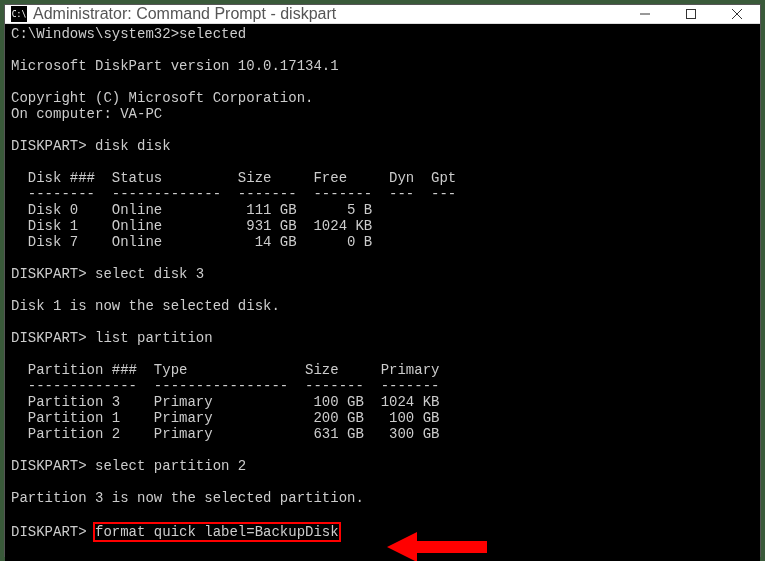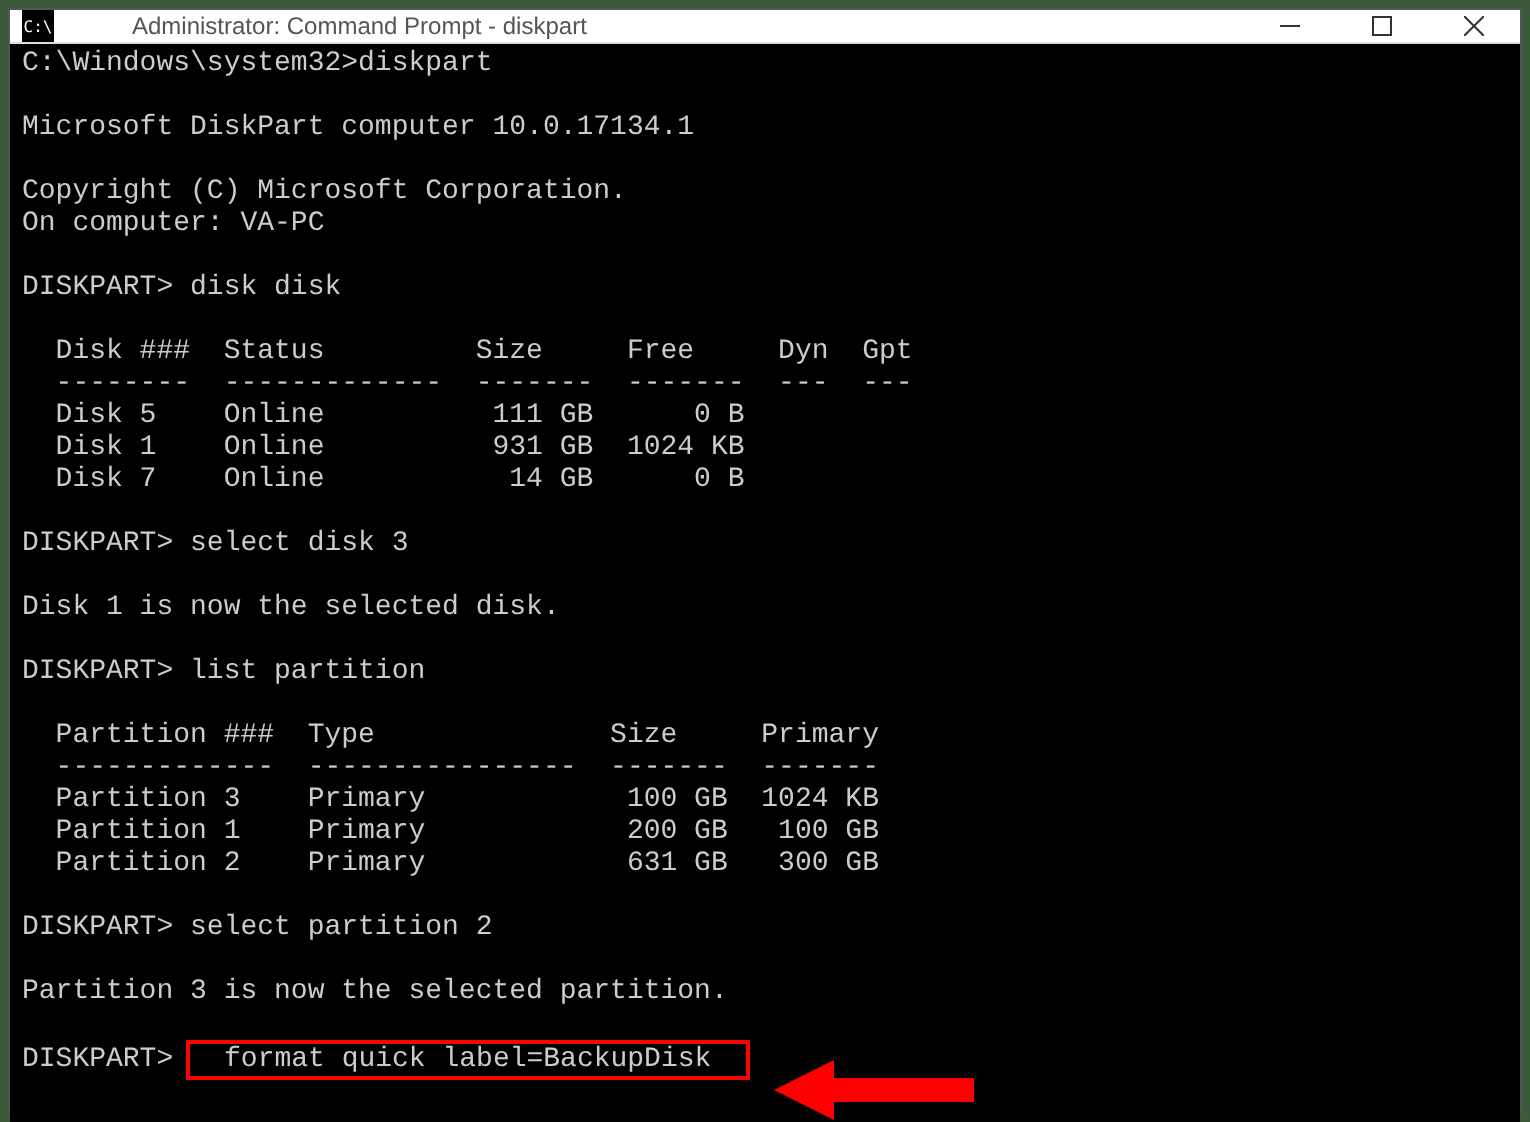--- a/index.html
+++ b/index.html
@@ -37,24 +37,23 @@
       margin-right: 6px;
       display: flex;
       align-items: center;
       justify-content: center;
       color: #fff;
       font-size: 8px;
       font-family: monospace;
     }
     .titlebar-text {
       font-family: 'Segoe UI', Tahoma, sans-serif;
-      font-size: 12px;
+      font-size: 16px;
       color: #555;
       flex: 1;
-      margin-left: 33px;
     }
     .win-controls {
       display: flex;
       height: 100%;
     }
     .win-btn {
       width: 46px;
       height: 100%;
       display: flex;
       align-items: center;
@@ -70,21 +69,21 @@
       padding: 2px 6px;
       font-size: 14px;
       line-height: 16px;
       white-space: pre;
       font-family: 'Consolas', 'Courier New', monospace;
       position: relative;
     }
     .highlight-box {
       border: 2px solid #f00;
       display: inline-block;
-      padding: 0 17px;
+      padding: 0 0;
       margin-left: -2px;
     }
     .arrow {
       position: absolute;
       width: 100px;
       height: 40px;
     }
     .arrow svg { width: 100%; height: 100%; }
   </style>
 </head>
@@ -109,32 +108,32 @@
       </div>
       <div class="win-btn">
         <svg width="10" height="10">
             <line x1="0" y1="0" x2="10" y2="10"></line>
             <line x1="10" y1="0" x2="0" y2="10"></line>
           </svg>
       </div>
     </div>
   </div>
 
-  <div class="terminal"><span>C:\Windows\system32&gt;</span><span>diskpart</span>
+  <div class="terminal"><span>C:\Windows\system32&gt;</span><span>selected</span>
 <span></span>
-<span>Microsoft DiskPart computer 10.0.17134.1</span>
+<span>Microsoft DiskPart version 10.0.17134.1</span>
 <span></span>
 <span>Copyright (C) Microsoft Corporation.</span>
 <span>On computer: VA-PC</span>
 <span></span>
 <span>DISKPART&gt; </span><span>disk disk</span>
 <span></span>
 <span>  Disk ###  Status         Size     Free     Dyn  Gpt</span>
 <span>  --------  -------------  -------  -------  ---  ---</span>
-<span>  Disk 5    Online          111 GB      0 B</span>
+<span>  Disk 0    Online          111 GB      5 B</span>
 <span>  Disk 1    Online          931 GB  1024 KB</span>
 <span>  Disk 7    Online           14 GB      0 B</span>
 <span></span>
 <span>DISKPART&gt; </span><span>select disk 3</span>
 <span></span>
 <span>Disk 1 is now the selected disk.</span>
 <span></span>
 <span>DISKPART&gt; </span><span>list partition</span>
 <span></span>
 <span>  Partition ###  Type              Size     Primary</span>

